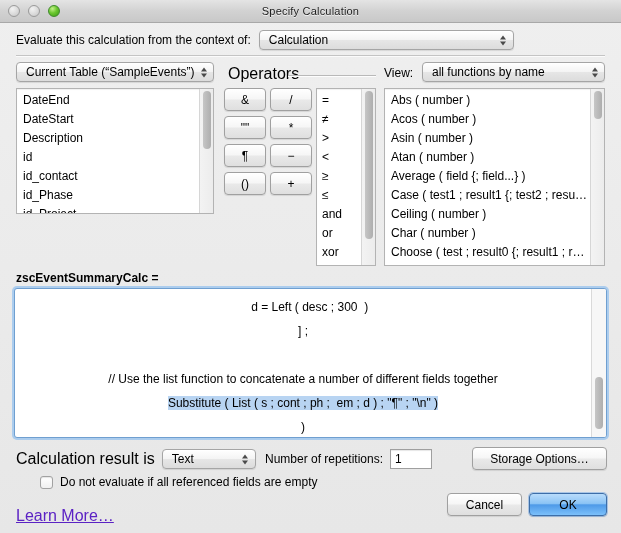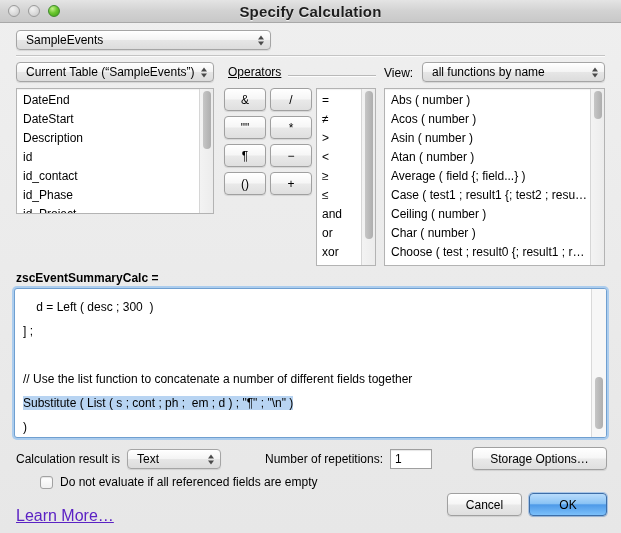--- a/index.html
+++ b/index.html
@@ -48,25 +48,24 @@
     border: 1px solid #9a9a9a;
     background: radial-gradient(circle at 35% 30%, #f2f2f2 0%, #d8d8d8 60%, #c2c2c2 100%);
   }
   .light.green {
     border: 1px solid #3f8a2c;
     background: radial-gradient(circle at 35% 28%, #c3f08a 0%, #6bc72f 45%, #3d9c16 100%);
   }
   .title-text {
     width: 100%;
     text-align: center;
-    font-size: 15px;
+    font-size: 11px;
     color: #1e1e1e;
     letter-spacing: 0.2px;
     text-shadow: 0 1px 0 rgba(255,255,255,0.75);
-    font-weight: bold;
   }
 
   
   .popup {
     position: relative;
     display: inline-flex;
     align-items: center;
     height: 20px;
     padding: 0 22px 0 9px;
     box-sizing: border-box;
@@ -201,22 +200,21 @@
     top: 26px;
     width: 198px;
     height: 126px;
   }
 
   
   .op-label {
     position: absolute;
     left: 228px;
     top: 3px;
-    font-size: 12px;
-    text-decoration: underline;
+    font-size: 16px;
   }
   .op-rule {
     position: absolute;
     left: 288px;
     top: 13px;
     width: 88px;
     height: 1px;
     background: #b9b9b9;
     box-shadow: 0 1px 0 #fdfdfd;
   }
@@ -287,40 +285,40 @@
     left: 0; top: 0; right: 15px; bottom: 0;
     padding: 6px 8px;
     font-family: "Liberation Sans", sans-serif;
     font-size: 12px;
     line-height: 24px;
     white-space: pre;
     color: #000;
     overflow: hidden;
     box-sizing: border-box;
   }
-  .formula-text .line { height: 24px; }
+  .formula-text .line { height: 24px; text-align: center; }
   .formula-text .sel {
     background: #b8d4f2;
   }
   .formula-box .vscroll {
     width: 15px;
     background: #f7f7f7;
     border-left: 1px solid #dadada;
   }
 
   
   .result-row {
     position: absolute;
     left: 16px;
     top: 448px;
     height: 22px;
     display: flex;
     align-items: center;
   }
-  .result-row .lbl { font-size: 12px; margin-right: 7px; }
+  .result-row .lbl { font-size: 16px; margin-right: 7px; }
   .result-popup { width: 94px; }
 
   .reps-row {
     position: absolute;
     left: 265px;
     top: 448px;
     height: 22px;
     display: flex;
     align-items: center;
   }
@@ -399,22 +397,23 @@
   <div class="titlebar">
     <div class="traffic">
       <span class="light"></span>
       <span class="light"></span>
       <span class="light green"></span>
     </div>
     <div class="title-text">Specify Calculation</div>
   </div>
 
   <div class="row-context">
+    <span class="ctx-label">Evaluate this calculation from the context of:</span>
     <span class="popup" style="width:255px;">
-      <span>SampleEvents</span>
+      <span>Calculation</span>
       <span class="arrows">
           <i class="up"></i>
           <i class="dn"></i>
         </span>
     </span>
   </div>
 
   <div class="hr"></div>
 
   <div class="pickers">

